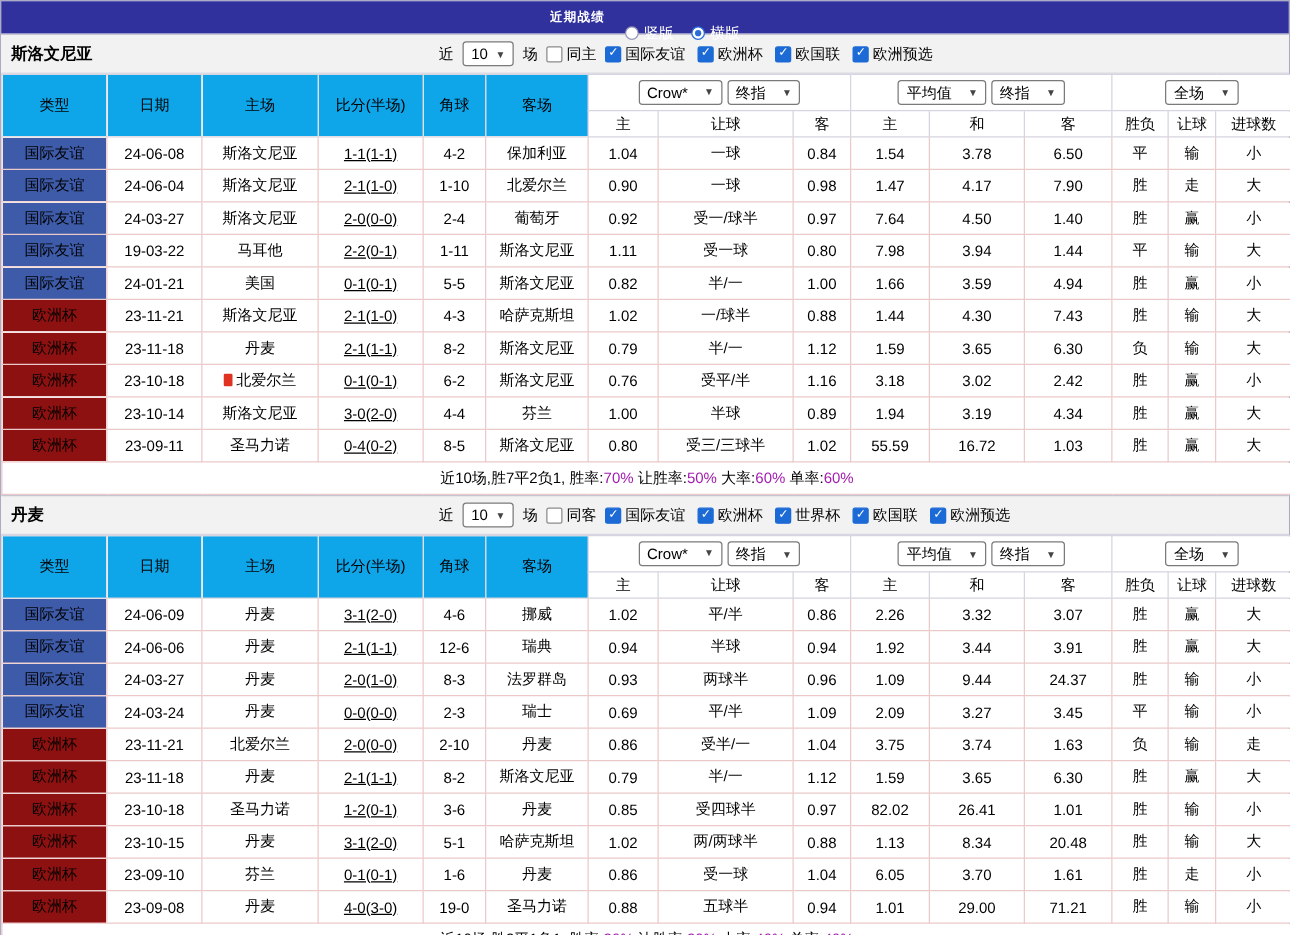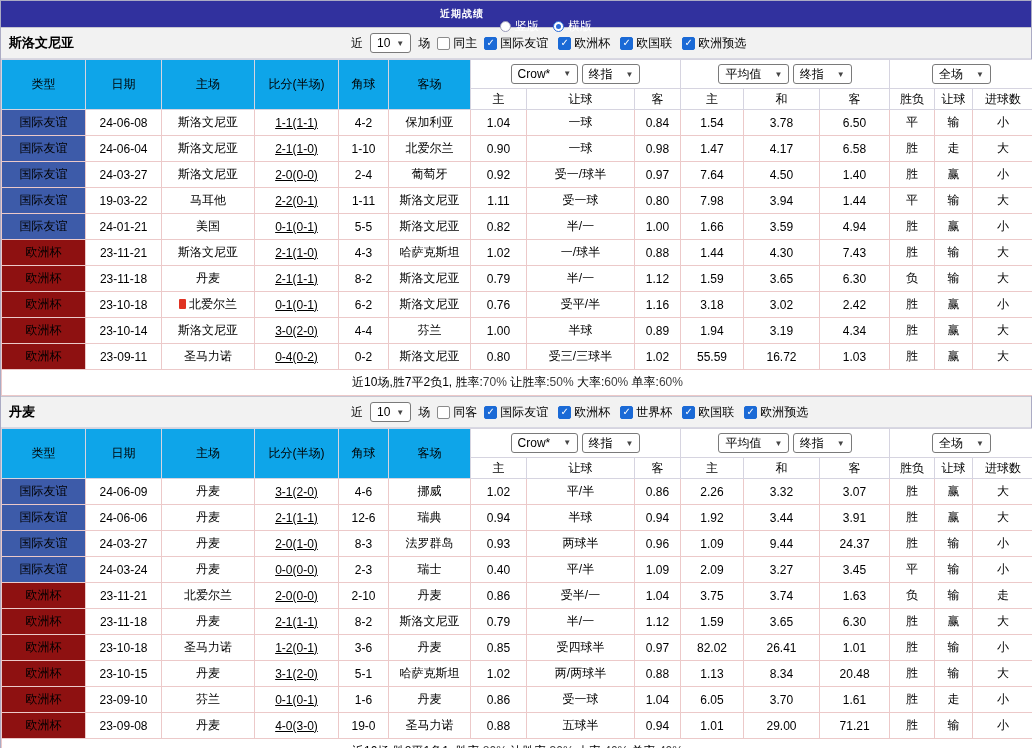--- a/index.html
+++ b/index.html
@@ -37,21 +37,21 @@
   .matches thead tr.sub th{height:20px;}
   .matches tbody td{height:25px;color:#000;background:#fff;}
   .matches tfoot td{height:25px;background:#fff;}
   .grp-cell{vertical-align:middle;}
   .grp-cell .sel-box{margin:0 0;gap:13px;}
 
   .comp-blue{background:#3d5ba9 !important;color:#fff;}
   .comp-red{background:#8e1111 !important;color:#fff;}
   .tg{color:#008000;}
   .sc{color:#ff0000;text-decoration:underline;}
-  .c-red{color:#404040;}
+  .c-red{color:#a21caf;}
   .c-green{color:#008000;}
   .c-blue{color:#0000cc;}
   .mini-icon{display:inline-block;width:7px;height:10px;background:#e03222;border-radius:1px;margin-right:3px;vertical-align:-1px;}
   .summary{text-align:center;}
 </style>
 </head>
 <body>
 
 <div class="page">
 
@@ -192,21 +192,21 @@
             <td>24-06-04</td>
             <td class="tg"><span>斯洛文尼亚</span></td>
             <td class="sc">2-1(1-0)</td>
             <td>1-10</td>
             <td>北爱尔兰</td>
             <td>0.90</td>
             <td>一球</td>
             <td>0.98</td>
             <td>1.47</td>
             <td>4.17</td>
-            <td>6.58</td>
+            <td>7.90</td>
             <td class="c-red">胜</td>
             <td class="c-green">走</td>
             <td class="c-red">大</td>
           </tr>
           <tr>
             <td class="comp-blue">国际友谊</td>
             <td>24-03-27</td>
             <td class="tg"><span>斯洛文尼亚</span></td>
             <td class="sc">2-0(0-0)</td>
             <td>2-4</td>
@@ -321,21 +321,21 @@
             <td>4.34</td>
             <td class="c-red">胜</td>
             <td class="c-red">赢</td>
             <td class="c-red">大</td>
           </tr>
           <tr>
             <td class="comp-red">欧洲杯</td>
             <td>23-09-11</td>
             <td><span>圣马力诺</span></td>
             <td class="sc">0-4(0-2)</td>
-            <td>0-2</td>
+            <td>8-5</td>
             <td class="tg">斯洛文尼亚</td>
             <td>0.80</td>
             <td>受三/三球半</td>
             <td>1.02</td>
             <td>55.59</td>
             <td>16.72</td>
             <td>1.03</td>
             <td class="c-red">胜</td>
             <td class="c-red">赢</td>
             <td class="c-red">大</td>
@@ -505,21 +505,21 @@
             <td class="c-green">输</td>
             <td class="c-green">小</td>
           </tr>
           <tr>
             <td class="comp-blue">国际友谊</td>
             <td>24-03-24</td>
             <td class="tg"><span>丹麦</span></td>
             <td class="sc">0-0(0-0)</td>
             <td>2-3</td>
             <td>瑞士</td>
-            <td>0.40</td>
+            <td>0.69</td>
             <td>平/半</td>
             <td>1.09</td>
             <td>2.09</td>
             <td>3.27</td>
             <td>3.45</td>
             <td class="c-green">平</td>
             <td class="c-green">输</td>
             <td class="c-green">小</td>
           </tr>
           <tr>

